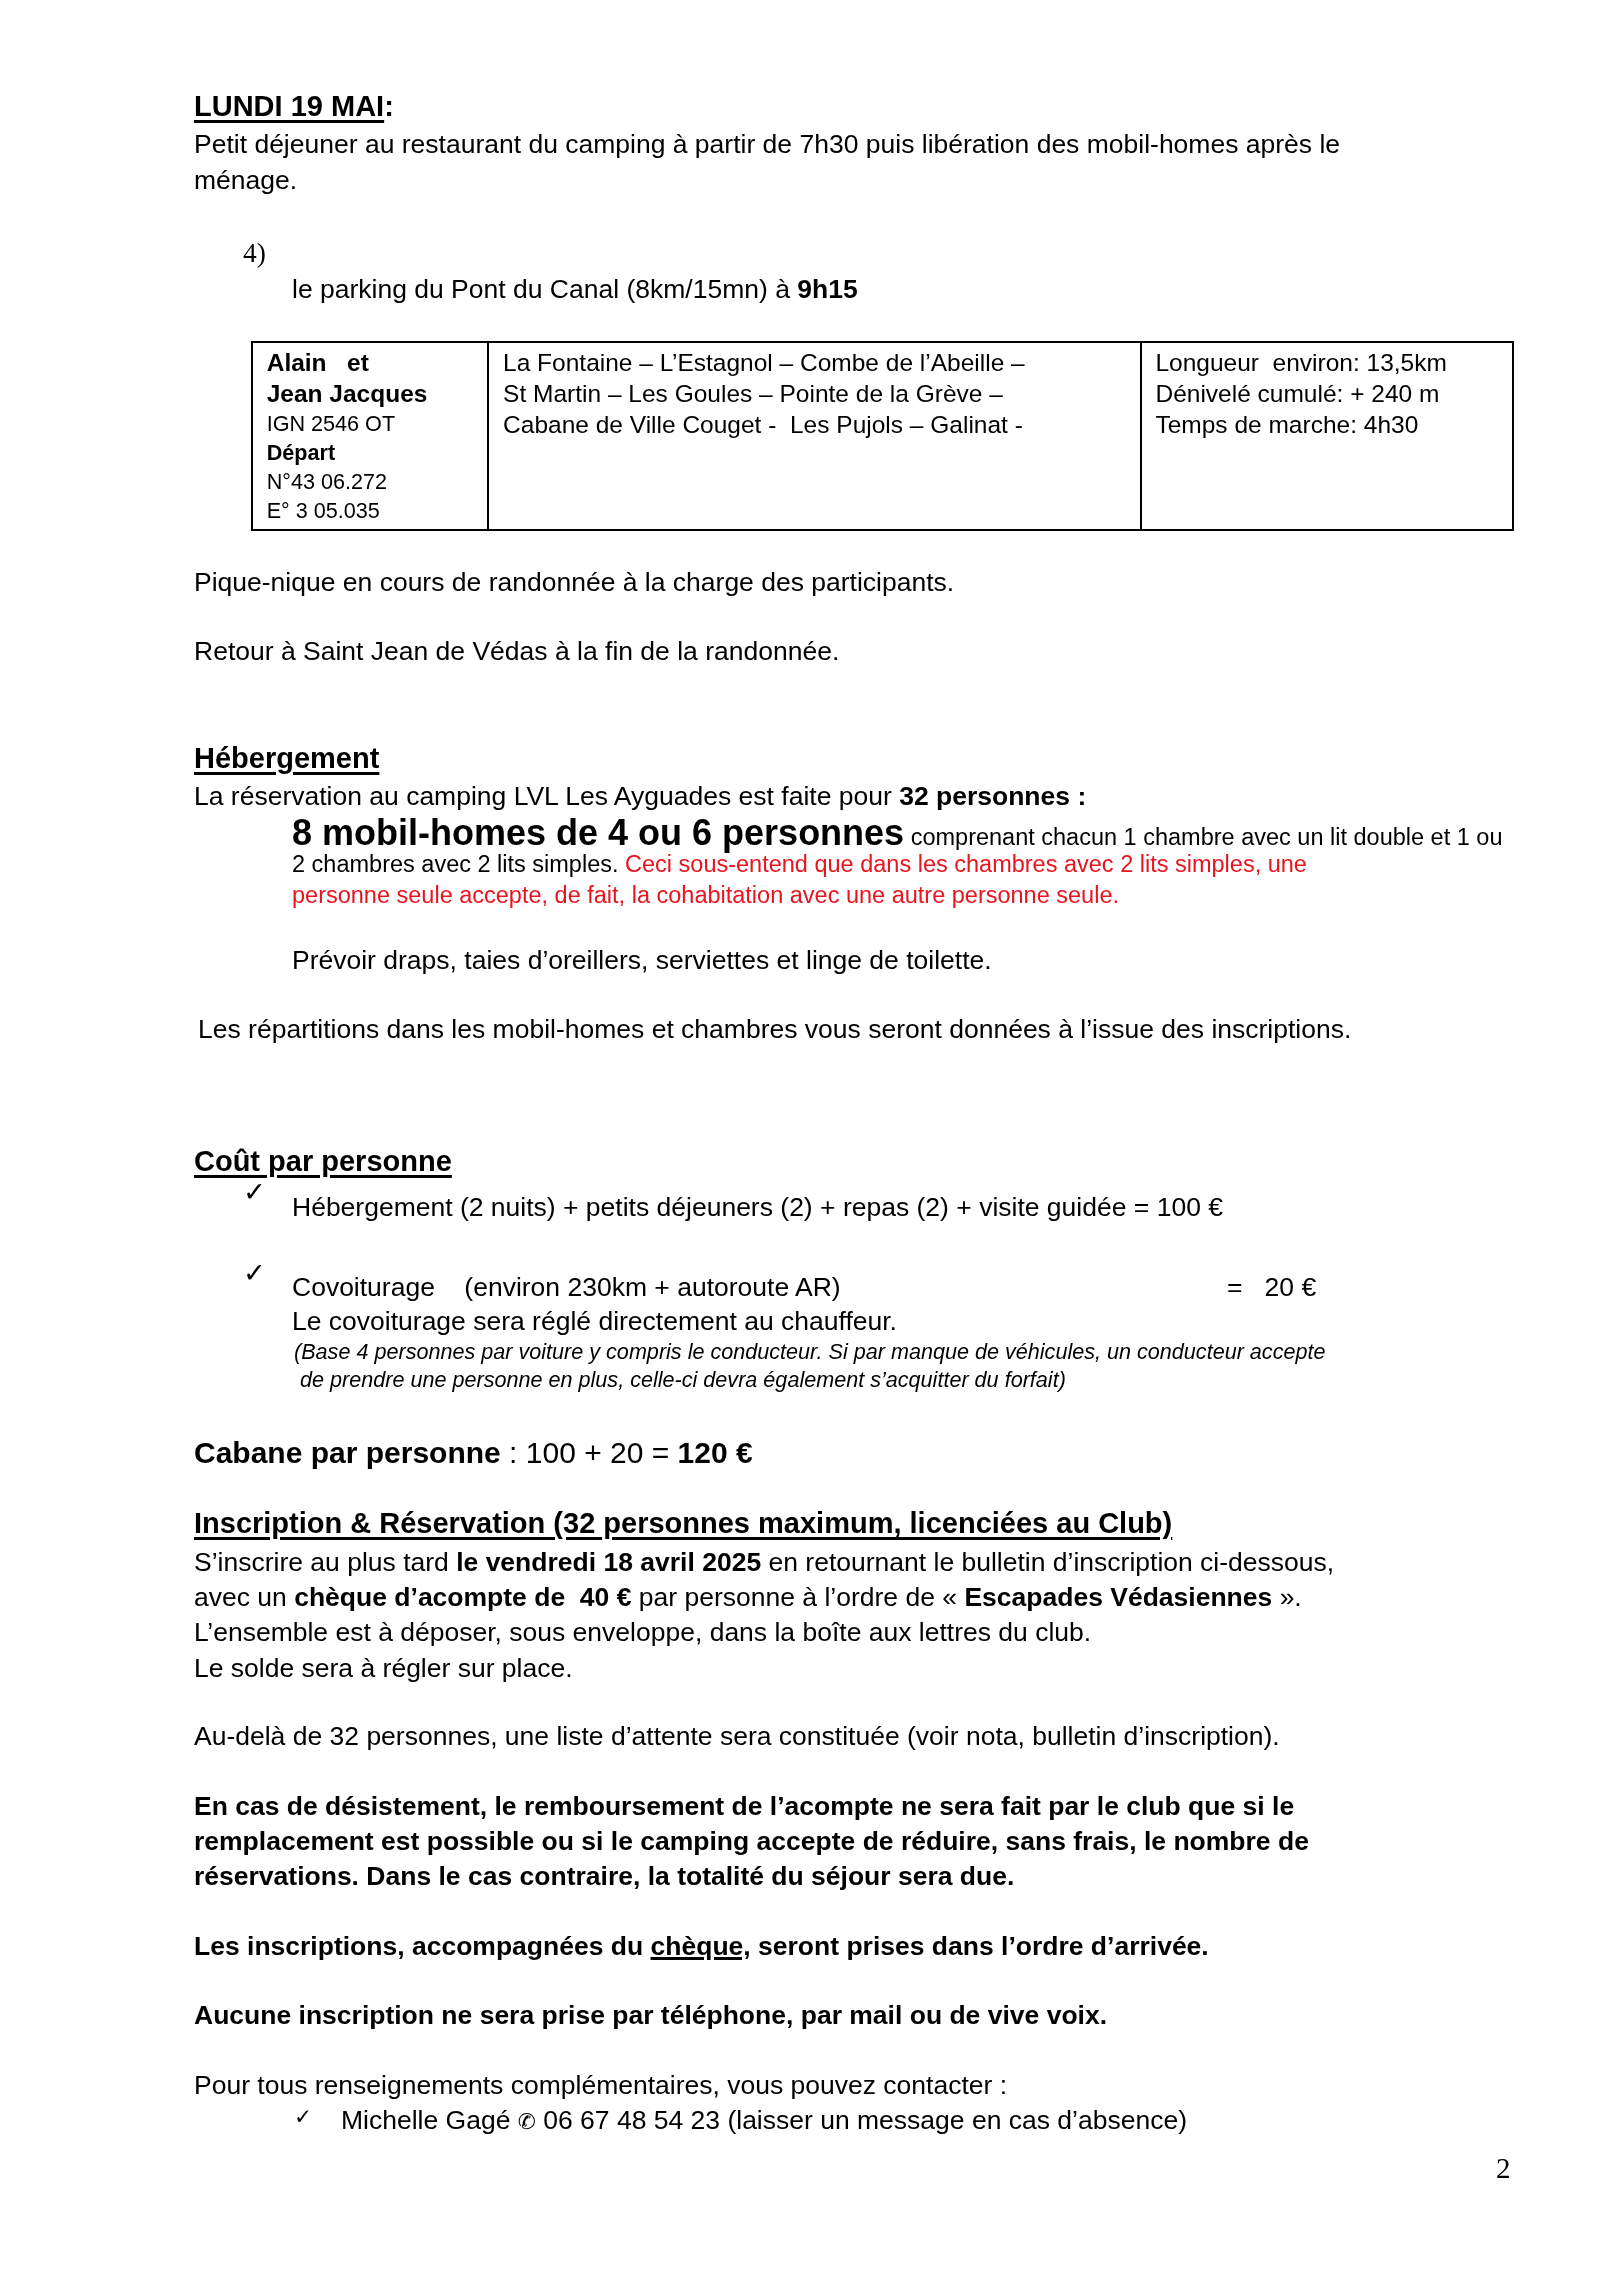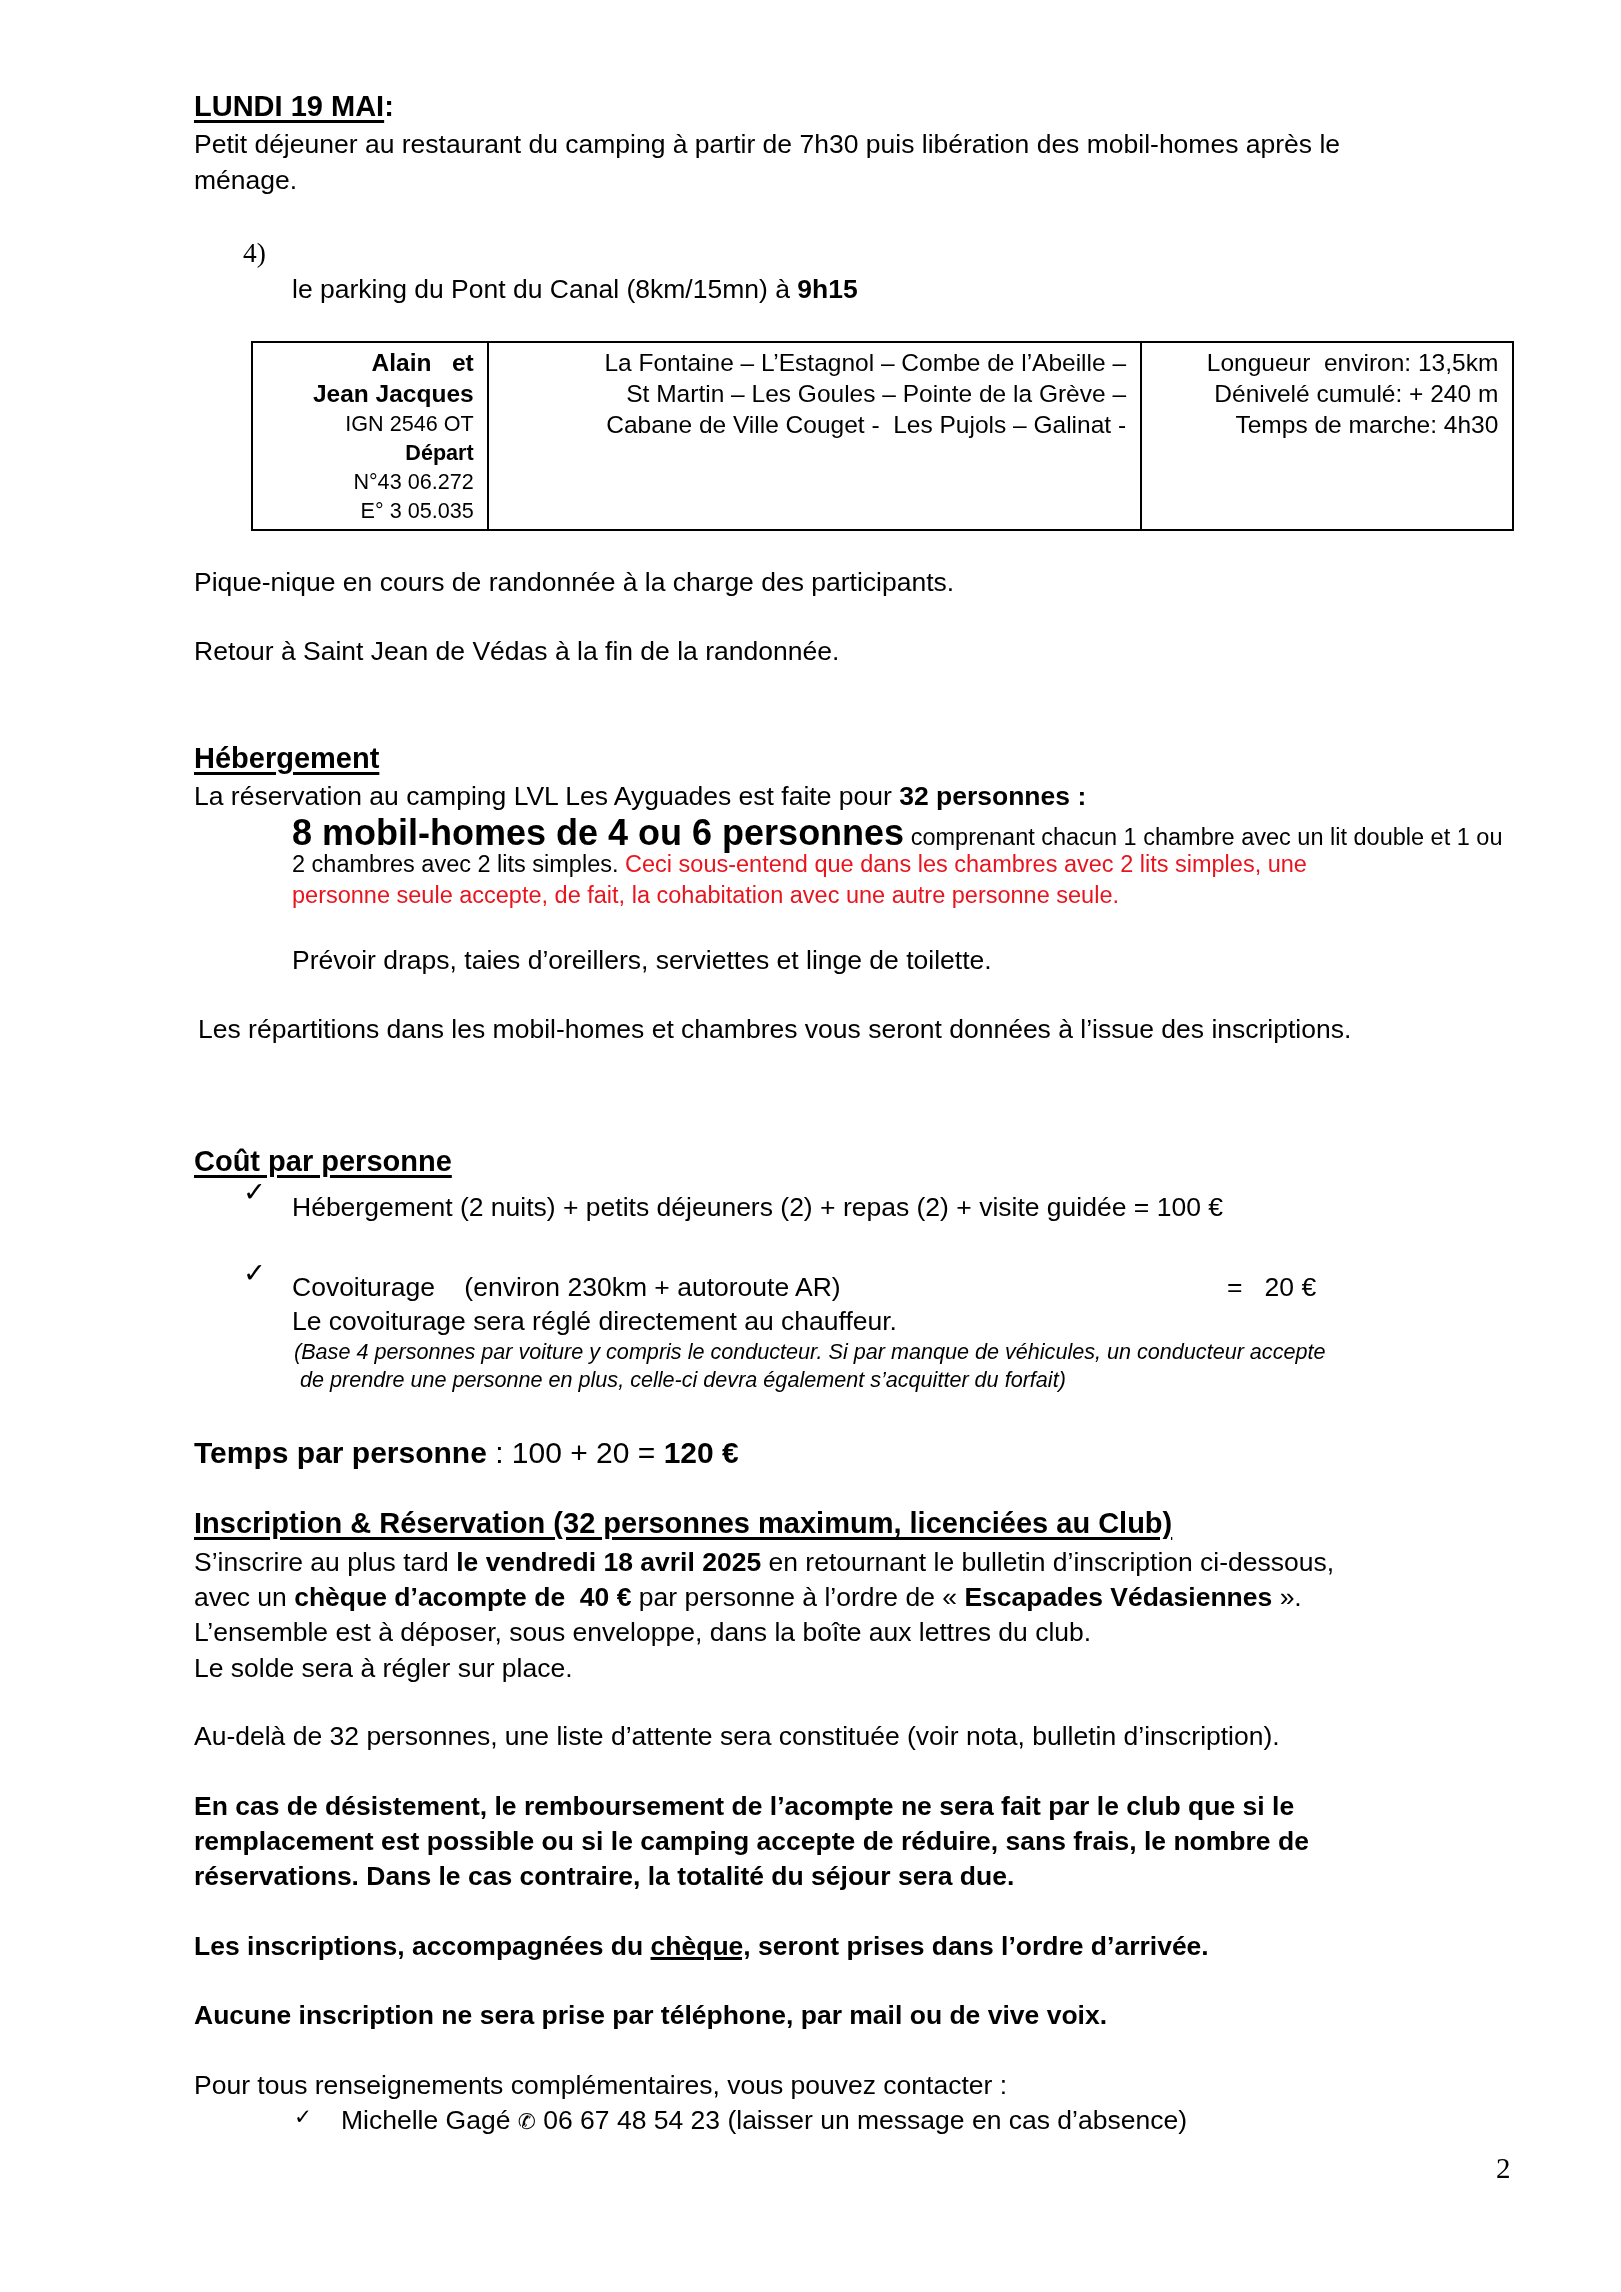--- a/index.html
+++ b/index.html
@@ -9,21 +9,21 @@
   .abs { position: absolute; white-space: nowrap; }
   .t { font-size: 26.5px; line-height: 35px; }
   .h { font-size: 29px; font-weight: bold; text-decoration: underline; text-decoration-thickness: 2.9px; text-underline-offset: 3.9px; }
   .b { font-weight: bold; }
   .red { color: #e8141e; }
   .small { font-size: 23.5px; line-height: 31px; }
   .it { font-style: italic; font-size: 21.6px; line-height: 28px; }
   .check { font-family: "DejaVu Sans", sans-serif; font-size: 27.4px; }
 
   table.rando { position: absolute; left: 251px; top: 341px; width: 1263px; border-collapse: collapse; }
-  table.rando td { border: 2px solid #000; vertical-align: top; padding: 3.9px 13.7px; font-size: 24.5px; line-height: 31px; height: 174px; text-align: right; }
+  table.rando td { border: 2px solid #000; vertical-align: top; padding: 3.9px 13.7px; font-size: 24.5px; line-height: 31px; height: 174px; }
   table.rando td.c1 { width: 207px; }
   table.rando td.c2 { width: 623px; }
   .smallc { font-size: 21.6px; line-height: 29px; }
   .pagenum { font-family: "Liberation Serif", serif; font-size: 29px; }
 </style>
 </head>
 <body>
 
 <div class="page">
 
@@ -73,21 +73,21 @@
   <div class="abs h" style="left:194px; top:1145px;">Coût par personne</div>
   <div class="abs check" style="left:243px; top:1176px;">✓</div>
   <div class="abs t" style="left:292px; top:1190px;">Hébergement (2 nuits) + petits déjeuners (2) + repas (2) + visite guidée = 100 €</div>
   <div class="abs check" style="left:243px; top:1257px;">✓</div>
   <div class="abs t" style="left:292px; top:1270px; white-space:pre;">Covoiturage    (environ 230km + autoroute AR)</div>
   <div class="abs t" style="left:1227px; top:1270px; white-space:pre;">=   20 €</div>
   <div class="abs t" style="left:292px; top:1304px;">Le covoiturage sera réglé directement au chauffeur.</div>
   <div class="abs it" style="left:294px; top:1338px;">(Base 4 personnes par voiture y compris le conducteur. Si par manque de véhicules, un conducteur accepte</div>
   <div class="abs it" style="left:294px; top:1366px; white-space:pre;"> de prendre une personne en plus, celle-ci devra également s’acquitter du forfait)</div>
 
-  <div class="abs" style="left:194px; top:1433px; font-size:30px; line-height:39px;"><span class="b">Temps par personne</span><span style="white-space:pre;"> : 100 + 20 = </span><span class="b">120 €</span></div>
+  <div class="abs" style="left:194px; top:1433px; font-size:30px; line-height:39px;"><span class="b">Cabane par personne</span><span style="white-space:pre;"> : 100 + 20 = </span><span class="b">120 €</span></div>
 
   <div class="abs h" style="left:194px; top:1507px;">Inscription &amp; Réservation (32 personnes maximum, licenciées au Club)</div>
   <div class="abs t" style="left:194px; top:1545px;"><span>S’inscrire au plus tard </span><span class="b">le vendredi 18 avril 2025</span><span> en retournant le bulletin d’inscription ci-dessous,</span></div>
   <div class="abs t" style="left:194px; top:1580px; white-space:pre;"><span>avec un </span><span class="b">chèque d’acompte de  40 €</span><span> par personne à l’ordre de « </span><span class="b">Escapades Védasiennes</span><span> ».</span></div>
   <div class="abs t" style="left:194px; top:1615px;">L’ensemble est à déposer, sous enveloppe, dans la boîte aux lettres du club.</div>
   <div class="abs t" style="left:194px; top:1651px;">Le solde sera à régler sur place.</div>
   <div class="abs t" style="left:194px; top:1719px;">Au-delà de 32 personnes, une liste d’attente sera constituée (voir nota, bulletin d’inscription).</div>
   <div class="abs t b" style="left:194px; top:1789px;">En cas de désistement, le remboursement de l’acompte ne sera fait par le club que si le</div>
   <div class="abs t b" style="left:194px; top:1824px;">remplacement est possible ou si le camping accepte de réduire, sans frais, le nombre de</div>
   <div class="abs t b" style="left:194px; top:1859px;">réservations. Dans le cas contraire, la totalité du séjour sera due.</div>

